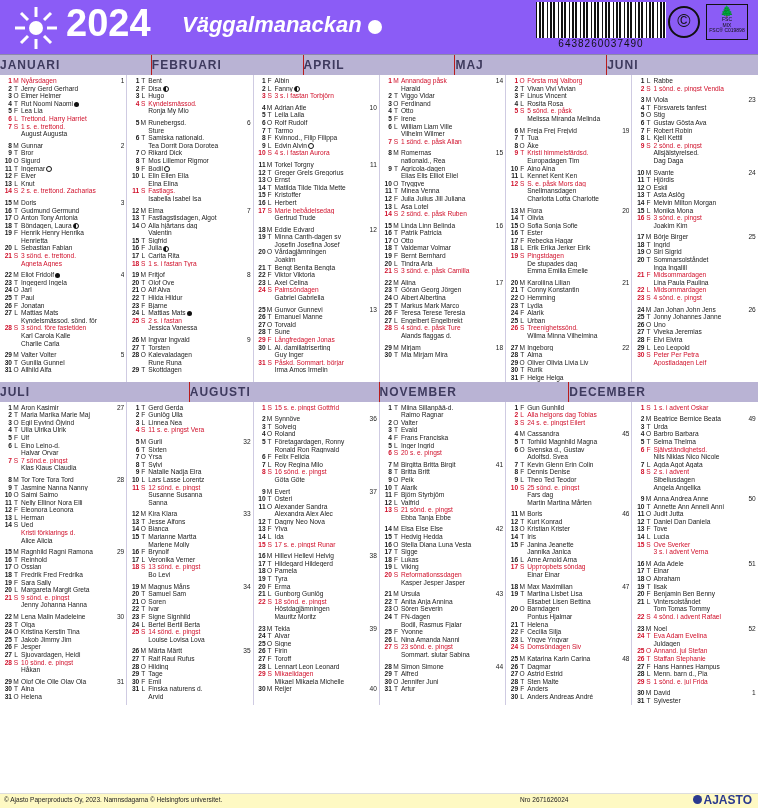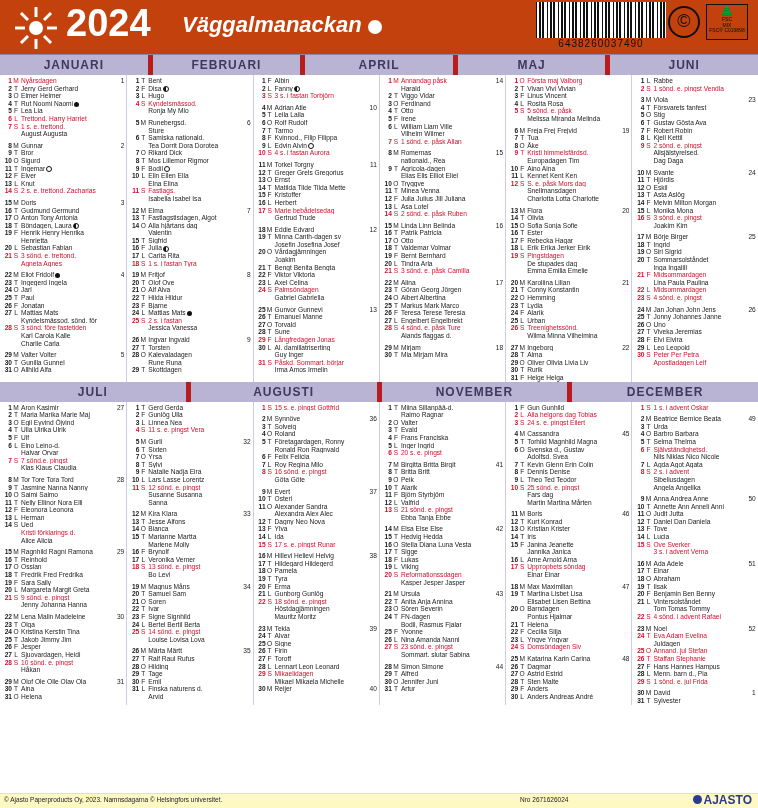--- a/index.html
+++ b/index.html
@@ -6,21 +6,21 @@
   body{
     width:758px;height:808px;
     background:#ffffff;
     font-family:"Liberation Sans", sans-serif;
     overflow:hidden;
   }
   .page{position:relative;width:758px;height:808px;background:#fff;}
 
   
   .header{
-    position:relative;height:54px;background:#c2410c;
+    position:relative;height:54px;background:#8b5cf6;
     border-bottom:1px solid #8d87ad;
     padding-left:48px;
   }
   .header .sunburst{
     position:absolute;left:14px;top:6px;width:44px;height:44px;
   }
   .header .year{
     position:absolute;left:66px;top:2px;font-size:38px;color:#fff;
     font-weight:bold;letter-spacing:0px;
   }
@@ -49,24 +49,24 @@
   .fsc{
     position:absolute;right:10px;top:4px;width:42px;height:36px;
     border:1px solid #111;font-size:5px;color:#111;text-align:center;line-height:1.1;
     padding-top:1px;box-sizing:border-box;
   }
   .fsc .tree{font-size:11px;line-height:11px;}
 
   
   .band{display:flex;background:#b9b3d4;height:20px;}
   .band .mname{
-    flex:1;text-align:center;font-size:12px;font-weight:bold;color:#3e3a5e;
+    flex:1;text-align:left;font-size:12px;font-weight:bold;color:#3e3a5e;
     letter-spacing:1px;line-height:20px;
   }
-  .band .mname + .mname{border-left:5px solid #b91c1c;}
+  .band .mname + .mname{border-left:1px solid #b91c1c;}
 
   .grid{display:flex;}
   .col{
     width:126.3px;border-left:1px solid #cfcbe2;
     box-sizing:border-box;padding:2px 2px 0 3px;
   }
   .col:first-child{border-left:none;}
 
   .row{
     display:flex;align-items:flex-start;

